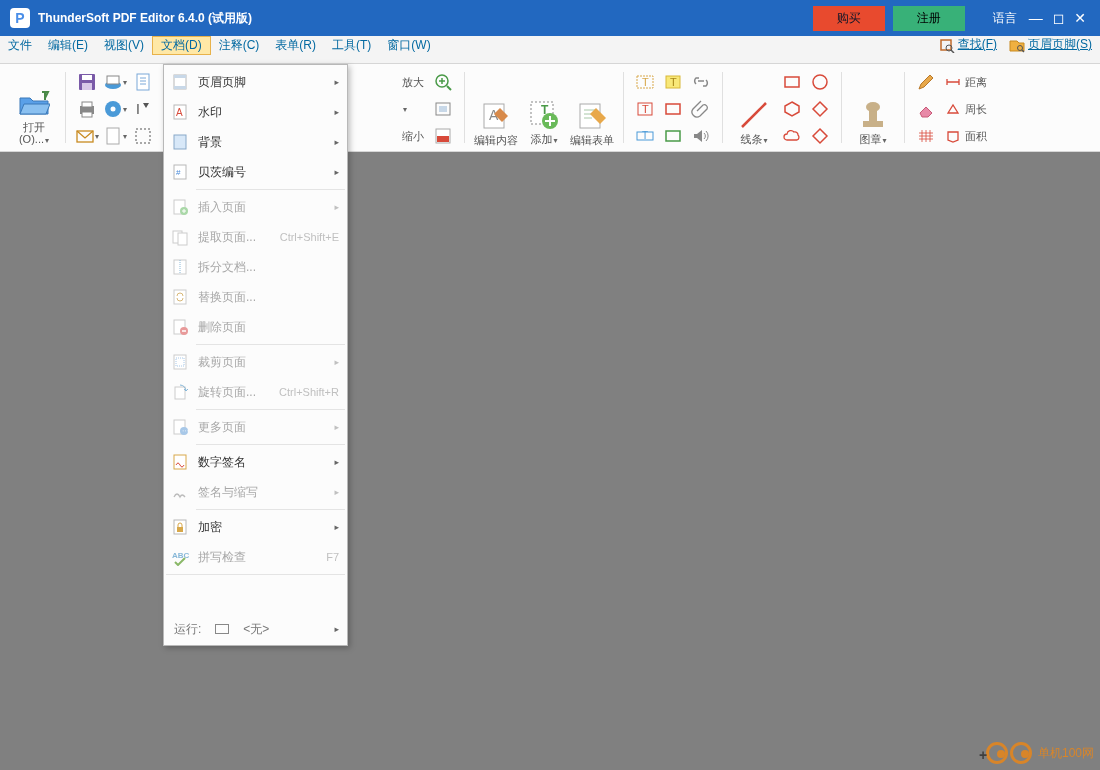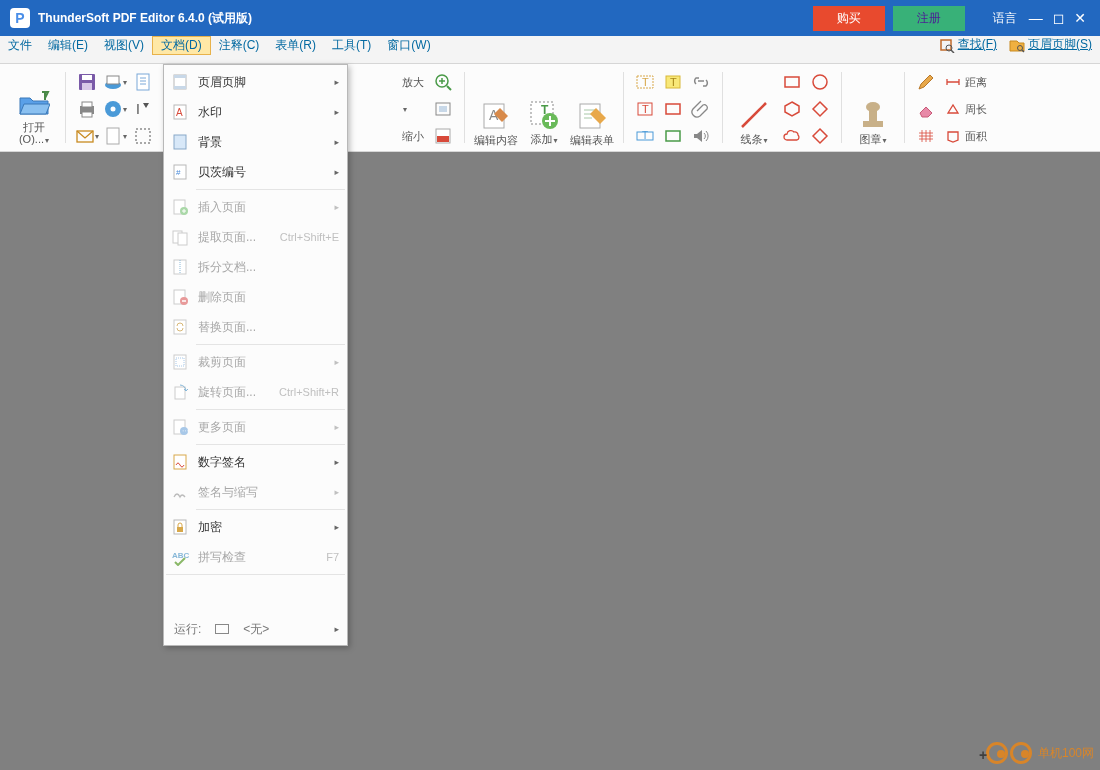--- a/index.html
+++ b/index.html
@@ -3,22 +3,22 @@
 <meta charset="utf-8">
 <style>
 * { box-sizing: border-box; margin: 0; padding: 0; font-family: "Microsoft YaHei", sans-serif; }
 body { width: 1100px; height: 770px; overflow: hidden; background: #fff; position: relative; }
 
 
 .titlebar { height: 36px; background: #2268c0; display: flex; align-items: center; color: #fff; font-size: 12px; }
 .app-icon { width: 20px; height: 20px; background: #fff; border-radius: 4px; margin: 0 8px 0 10px; display:flex; align-items:center; justify-content:center; color:#4a8ee8; font-weight:bold; font-size:14px; }
 .title-text { flex: 0 0 auto; font-weight: bold; }
 .title-spacer { flex: 1; }
-.btn-buy { background: #e84a2e; padding: 4px 24px; font-size: 12px; color: #ffffff; cursor: pointer; }
-.btn-register { background: #38b178; padding: 4px 24px; font-size: 12px; margin-left: 8px; color: #4c1d95; cursor: pointer; }
+.btn-buy { background: #e84a2e; padding: 4px 24px; font-size: 12px; color: #0f172a; cursor: pointer; }
+.btn-register { background: #38b178; padding: 4px 24px; font-size: 12px; margin-left: 8px; color: #000000; cursor: pointer; }
 .lang { margin: 0 12px 0 28px; font-size: 12px; cursor: pointer; }
 .win-controls { display: flex; gap: 10px; padding-right: 14px; }
 .win-controls span { cursor: pointer; font-size: 14px; }
 
 
 .menubar { height: 28px; background: #f4f4f4; border-bottom: 1px solid #d6d6d6; display: flex; align-items: flex-start; font-size: 12px; color: #0369a1; }
 .menu-left { display:flex; }
 .menu-item { padding: 0 8px; display:flex; align-items:center; cursor:pointer; }
 .menu-item.active { background: #ffe8a6; border: 1px solid #e8b24a; }
 .menu-spacer { flex:1; }
@@ -504,35 +504,35 @@
         <svg width="18" height="18">
           <rect x="3" y="2" width="12" height="14" fill="#fff" stroke="#ccc"></rect>
           <line x1="9" y1="2" x2="9" y2="16" stroke="#88b8d8" stroke-dasharray="1 1"></line>
         </svg>
       </div>
     <span class="dd-label">拆分文档...</span>
   </div>
   <div class="dd-item disabled">
     <div class="dd-ico">
         <svg width="18" height="18">
+          <rect x="3" y="2" width="12" height="14" fill="#fff" stroke="#ccc"></rect>
+          <path d="M6 8 a3 3 0 0 1 6 0 M12 10 a3 3 0 0 1 -6 0" fill="none" stroke="#d8b878"></path>
+        </svg>
+      </div>
+    <span class="dd-label">替换页面...</span>
+  </div>
+  <div class="dd-item disabled">
+    <div class="dd-ico">
+        <svg width="18" height="18">
           <rect x="3" y="2" width="11" height="14" fill="#fff" stroke="#ccc"></rect>
           <circle cx="13" cy="13" r="4" fill="#e89a9a"></circle>
           <line x1="11" y1="13" x2="15" y2="13" stroke="#fff" stroke-width="1.5"></line>
         </svg>
       </div>
     <span class="dd-label">删除页面</span>
-  </div>
-  <div class="dd-item disabled">
-    <div class="dd-ico">
-        <svg width="18" height="18">
-          <rect x="3" y="2" width="12" height="14" fill="#fff" stroke="#ccc"></rect>
-          <path d="M6 8 a3 3 0 0 1 6 0 M12 10 a3 3 0 0 1 -6 0" fill="none" stroke="#d8b878"></path>
-        </svg>
-      </div>
-    <span class="dd-label">替换页面...</span>
   </div>
   <div class="dd-sep"></div>
   <div class="dd-item disabled">
     <div class="dd-ico">
         <svg width="18" height="18">
           <rect x="3" y="2" width="12" height="14" fill="#fff" stroke="#ccc"></rect>
           <rect x="5" y="5" width="8" height="8" fill="none" stroke="#a8c8e8" stroke-dasharray="1 1"></rect>
         </svg>
       </div>
     <span class="dd-label">裁剪页面</span>

